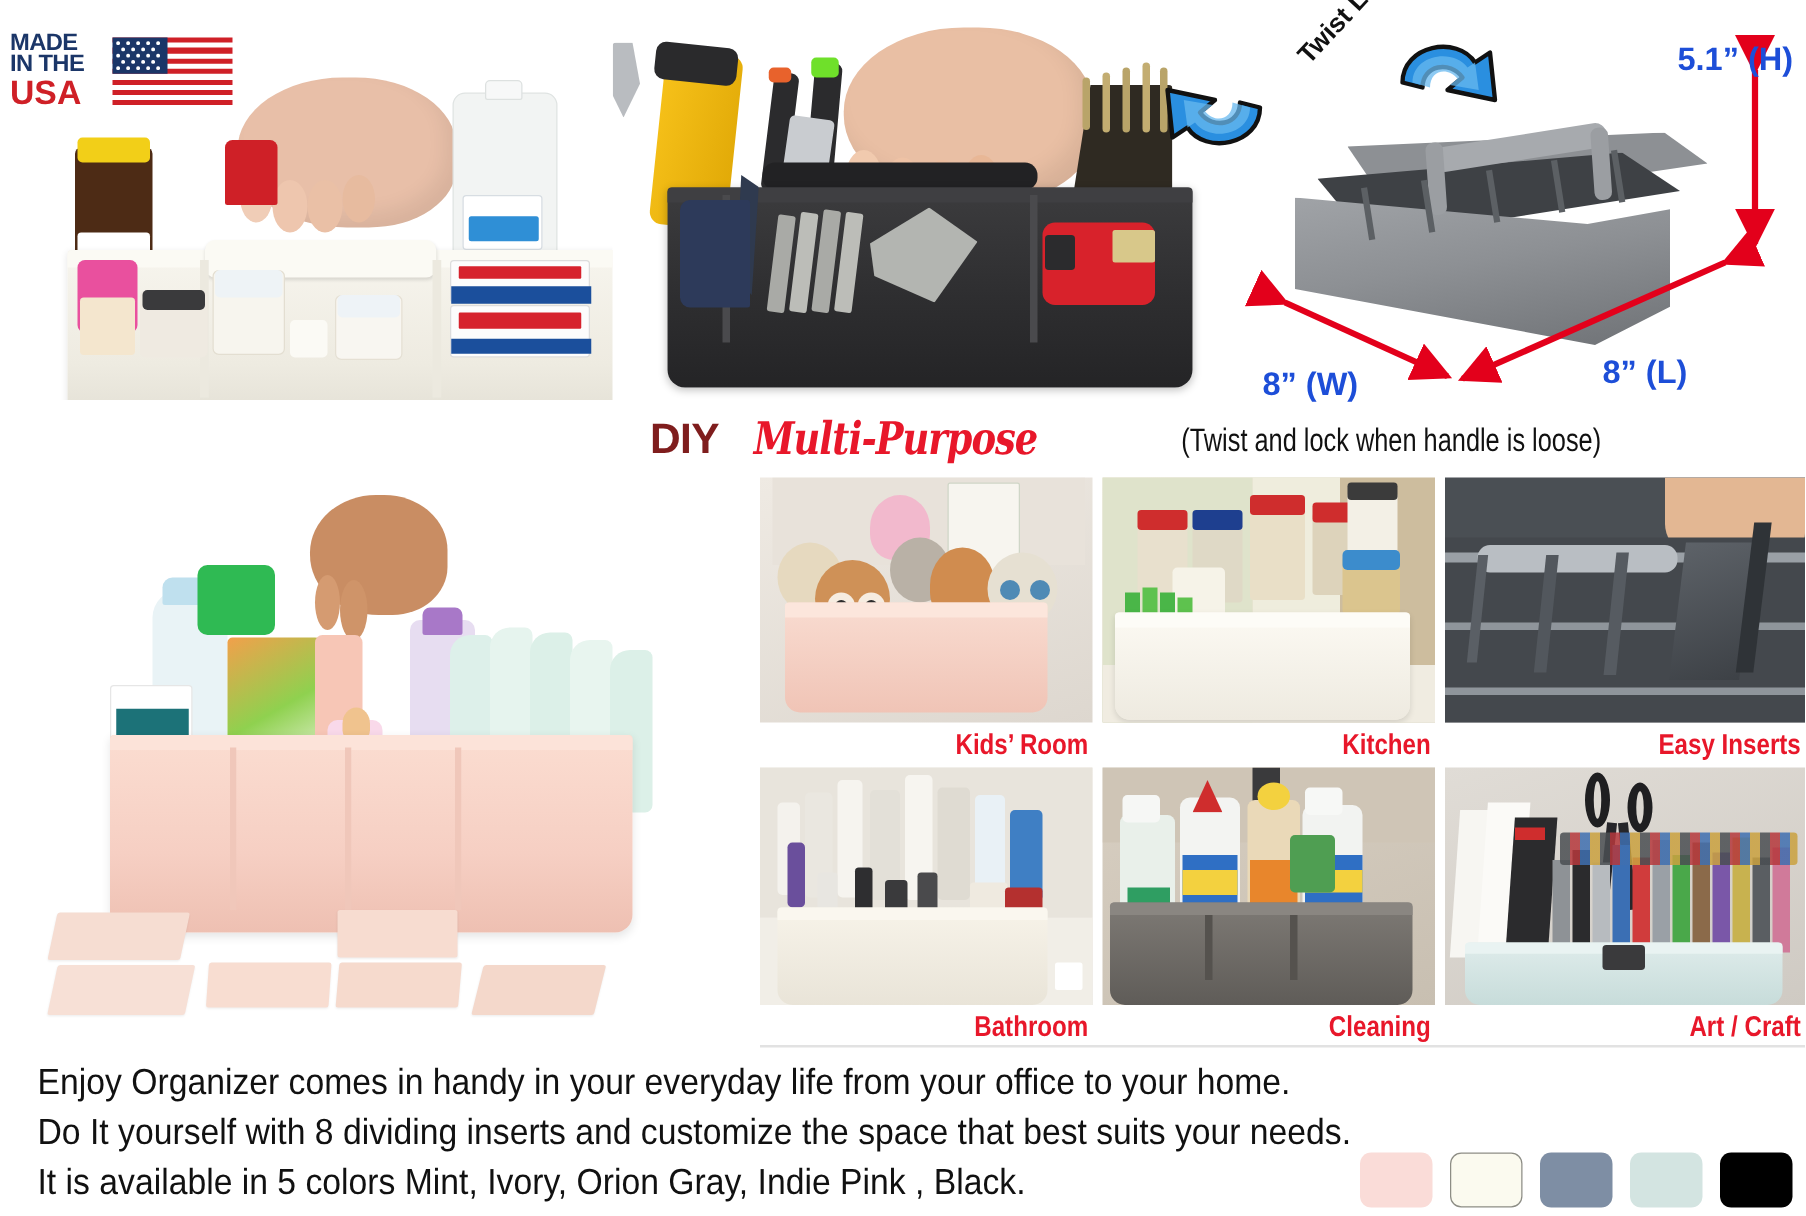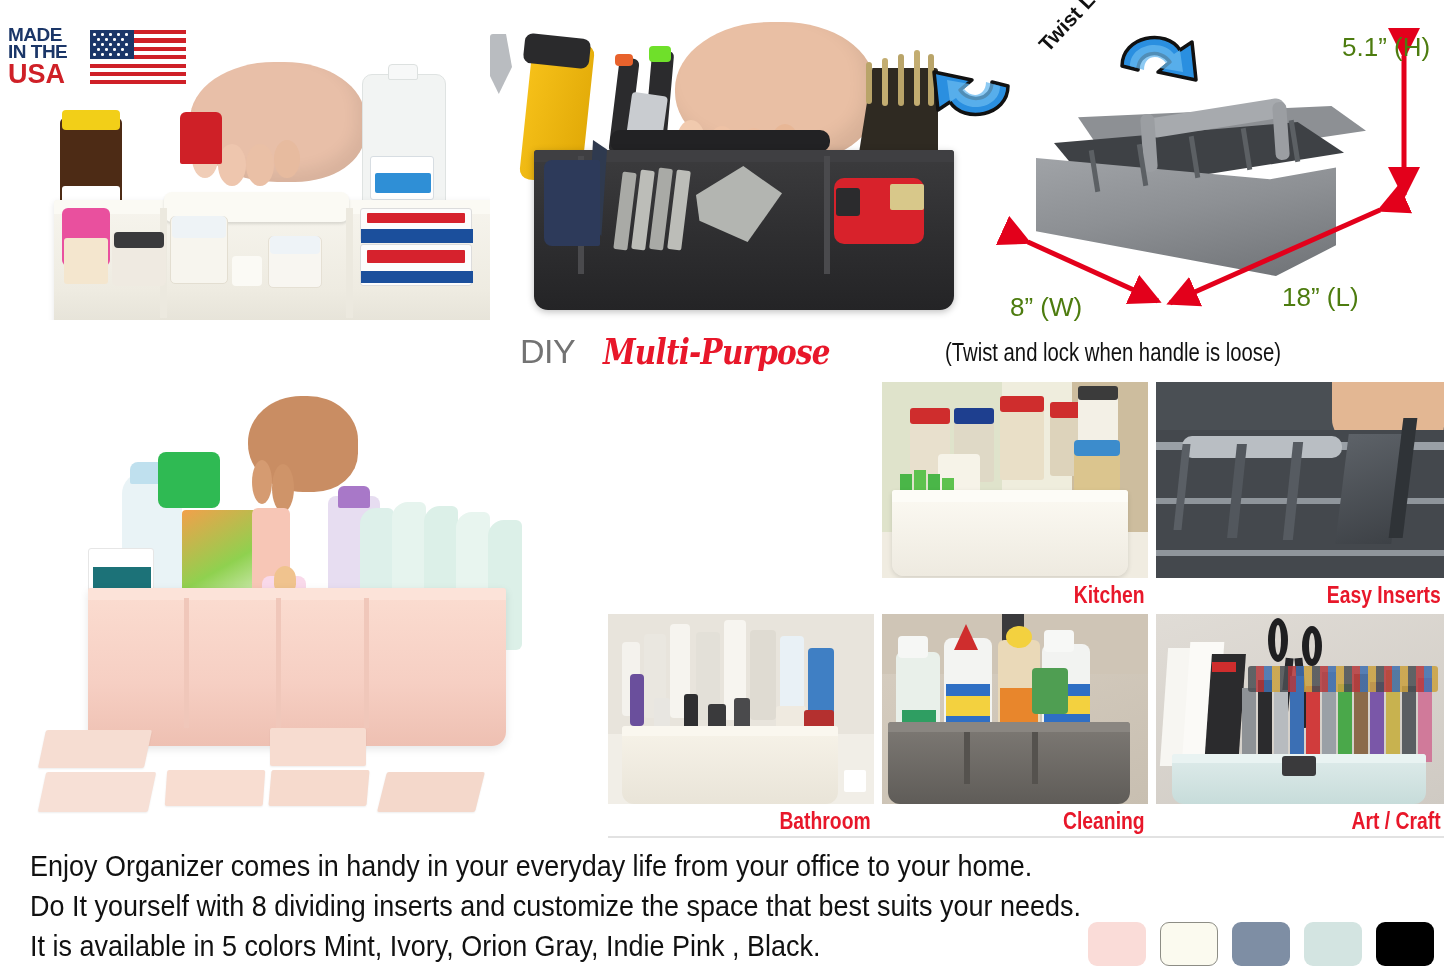--- a/index.html
+++ b/index.html
@@ -36,29 +36,29 @@
   .hand { position:absolute; border-radius:48% 46% 40% 50%; }
   .finger { position:absolute; border-radius:50%; }
 
   
   .item { position:absolute; border-radius:3px; }
   .bottle { position:absolute; border-radius:6px 6px 3px 3px; }
   .cap { position:absolute; border-radius:4px 4px 2px 2px; }
 
   
   #dim-panel { position:absolute; left:1010px; top:10px; width:435px; height:320px; }
-  .dim-label { position:absolute; font-weight:normal; color:#4d7c0f; white-space:nowrap; }
+  .dim-label { position:absolute; font-weight:bold; color:#1d4ed8; white-space:nowrap; }
   .arrow-svg { position:absolute; left:0; top:0; overflow:visible; }
   #twist-text { position:absolute; font-weight:bold; color:#111;
     transform:rotate(-47deg); transform-origin:left top; white-space:nowrap; }
 
   
   #diy-row { position:absolute; left:520px; top:332px; width:925px; height:46px; }
-  #diy-word { position:absolute; left:0; top:0; font-size:34px; font-weight:normal;
-    color:#737373; letter-spacing:-0.5px; }
+  #diy-word { position:absolute; left:0; top:0; font-size:34px; font-weight:bold;
+    color:#7f1d1d; letter-spacing:-0.5px; }
   #multi-word { position:absolute; left:83px; top:-2px; font-size:36px;
     font-weight:bold; font-style:italic; color:#e8172a;
     font-family:"DejaVu Serif", serif; letter-spacing:-1px;
     transform:scaleX(0.82); transform-origin:left top; }
   #twist-note { position:absolute; left:425px; top:5px; font-size:26px; color:#111;
     transform:scaleX(0.78); transform-origin:left top; white-space:nowrap; }
 
   
   #usecase-grid { position:absolute; left:608px; top:382px; width:836px; height:452px;
     background:#ffffff; }
@@ -282,21 +282,21 @@
 
     <line x1="394" y1="46" x2="394" y2="185" stroke="#e3001b" stroke-width="5" marker-start="url(#ah)" marker-end="url(#ah)"></line>
 
     <line x1="18" y1="232" x2="148" y2="291" stroke="#e3001b" stroke-width="5" marker-start="url(#ah)" marker-end="url(#ah)"></line>
 
     <line x1="370" y1="200" x2="160" y2="293" stroke="#e3001b" stroke-width="5" marker-start="url(#ah)" marker-end="url(#ah)"></line>
   </svg>
 
   <div class="dim-label" style="left:332px;top:22px;font-size:26px;">5.1” (H)</div>
   <div class="dim-label" style="left:0px;top:282px;font-size:26px;">8” (W)</div>
-  <div class="dim-label" style="left:272px;top:272px;font-size:26px;">18” (L)</div>
+  <div class="dim-label" style="left:272px;top:272px;font-size:26px;">8” (L)</div>
 </div>
 
 <div id="diy-row">
   <div id="diy-word">DIY</div>
   <div id="multi-word">Multi-Purpose</div>
   <div id="twist-note">(Twist and lock when handle is loose)</div>
 </div>
 
 <div class="photo" style="left:30px;top:390px;width:560px;height:440px;">
 
@@ -343,20 +343,42 @@
   <div style="position:absolute;left:240px;top:338px;width:96px;height:38px;background:#f7dcd0;
               border-radius:2px;box-shadow:0 1px 2px rgba(0,0,0,.07);"></div>
   <div style="position:absolute;left:240px;top:380px;width:98px;height:36px;background:#f6dacd;
               transform:skewX(-5deg);border-radius:2px;box-shadow:0 1px 2px rgba(0,0,0,.07);"></div>
   <div style="position:absolute;left:352px;top:382px;width:98px;height:40px;background:#f4d8cb;
               transform:skewX(-14deg);border-radius:2px;box-shadow:0 1px 2px rgba(0,0,0,.07);"></div>
 </div>
 
 <div id="usecase-grid">
 
+  <div class="gcell" style="left:0;top:0;width:266px;height:226px;">
+    <div class="gphoto" style="height:196px;background:linear-gradient(160deg,#efeae3,#ddd7cf);">
+      <div style="position:absolute;left:10px;top:0;width:250px;height:70px;background:#e8e2da;"></div>
+      <div style="position:absolute;left:150px;top:4px;width:58px;height:78px;background:#f7f5ef;border:1px solid #cfd6c7;border-radius:2px;"></div>
+      <div style="position:absolute;left:88px;top:14px;width:48px;height:52px;background:#f2b9cd;border-radius:50% 50% 40% 40%;"></div>
+      <div style="position:absolute;left:14px;top:52px;width:52px;height:56px;background:#e6d9bf;border-radius:50%;"></div>
+      <div style="position:absolute;left:44px;top:66px;width:60px;height:62px;background:#cf9157;border-radius:50%;"></div>
+      <div style="position:absolute;left:54px;top:92px;width:22px;height:22px;background:#f6ece0;border-radius:50%;"></div>
+      <div style="position:absolute;left:78px;top:92px;width:22px;height:22px;background:#f6ece0;border-radius:50%;"></div>
+      <div style="position:absolute;left:60px;top:98px;width:10px;height:10px;background:#2b2b2b;border-radius:50%;"></div>
+      <div style="position:absolute;left:84px;top:98px;width:10px;height:10px;background:#2b2b2b;border-radius:50%;"></div>
+      <div style="position:absolute;left:104px;top:48px;width:48px;height:52px;background:#b9b1a6;border-radius:50%;"></div>
+      <div style="position:absolute;left:136px;top:56px;width:52px;height:60px;background:#d08c4f;border-radius:50% 50% 40% 40%;"></div>
+      <div style="position:absolute;left:182px;top:60px;width:56px;height:58px;background:#e6e0d2;border-radius:50%;"></div>
+      <div style="position:absolute;left:192px;top:82px;width:16px;height:16px;background:#4f8ab5;border-radius:50%;"></div>
+      <div style="position:absolute;left:216px;top:82px;width:16px;height:16px;background:#4f8ab5;border-radius:50%;"></div>
+      <div style="position:absolute;left:20px;top:100px;width:210px;height:88px;
+                  background:linear-gradient(180deg,#f9dcd1,#f0c4b6);border-radius:4px 4px 12px 12px;"></div>
+      <div style="position:absolute;left:20px;top:100px;width:210px;height:12px;background:#fce6dc;border-radius:3px 3px 0 0;"></div>
+    </div>
+    <div class="glabel">Kids’ Room</div>
+  </div>
 
   <div class="gcell" style="left:274px;top:0;width:266px;height:226px;">
     <div class="gphoto" style="height:196px;background:linear-gradient(160deg,#ddd9bf,#cfc9ae);">
       <div style="position:absolute;left:0;top:0;width:120px;height:196px;background:#dfe3cb;"></div>
       <div style="position:absolute;left:120px;top:0;width:70px;height:130px;background:#efeddd;"></div>
       <div style="position:absolute;left:190px;top:0;width:76px;height:150px;background:#cdbd9e;"></div>
       <div style="position:absolute;left:0;top:150px;width:266px;height:46px;background:#f0ece1;"></div>
 
       <div style="position:absolute;left:28px;top:34px;width:40px;height:64px;background:#e8e0cd;border-radius:3px;"></div>
       <div style="position:absolute;left:28px;top:26px;width:40px;height:16px;background:#cf2d2d;border-radius:3px;"></div>

